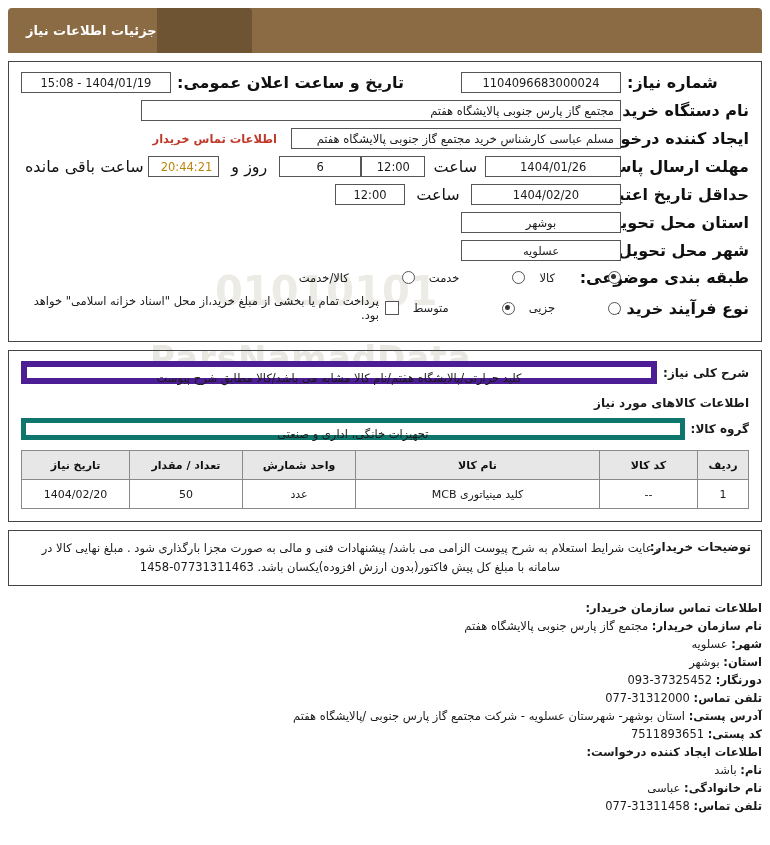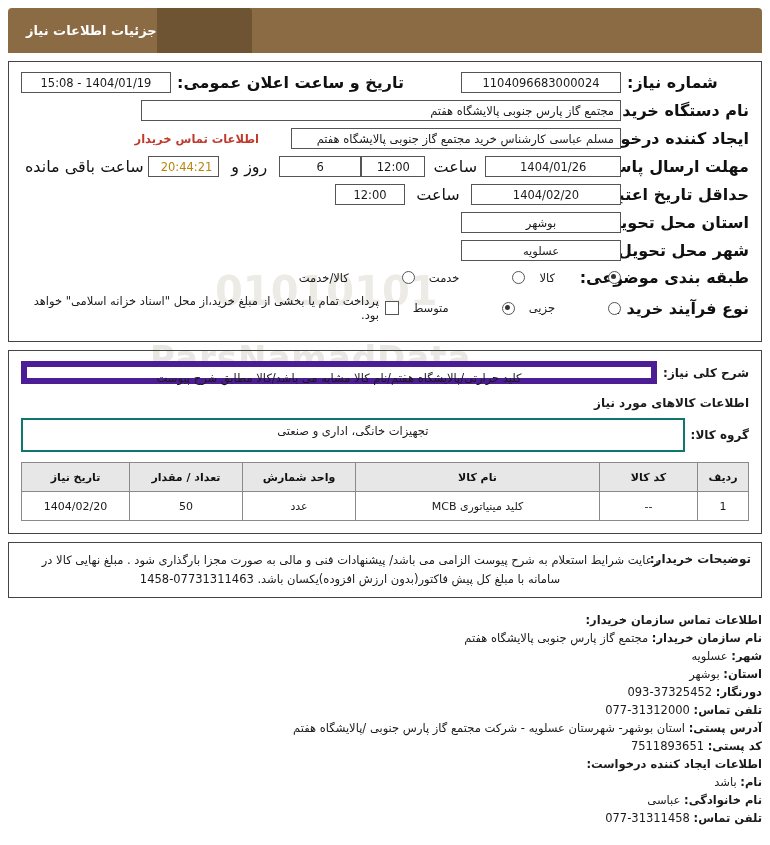--- a/index.html
+++ b/index.html
@@ -114,21 +114,21 @@
   .f-small { width: 150px; }
   .f-time { width: 70px; }
   .f-days { width: 90px; }
   .f-remain { width: 74px; color: #b9840b; padding-left: 44px; }
   .f-province { width: 160px; }
   .f-city { width: 160px; }
   .link {
     color: #c0392b;
     font-size: 11.5px;
     font-weight: bold;
-    margin-right: 32px;
+    margin-right: 14px;
     white-space: nowrap;
     cursor: pointer;
   }
   .spacer { flex: 1 1 auto; }
 
   .radio {
     display: inline-flex;
     align-items: center;
     margin-left: 14px;
     font-size: 11.5px;
@@ -184,23 +184,23 @@
   }
   .section-title {
     font-weight: bold;
     font-size: 12px;
     margin: 12px 0 8px 0;
     text-align: right;
   }
   .group-row { display: flex; align-items: center; margin-bottom: 10px;}
   .group-label { font-weight: bold; font-size: 12px; white-space: nowrap; padding-left: 6px;}
   .group-field {
-    border: 2px solid #0f766e;
-    background: #fff;
-    height: 34px;
+    border: 5px solid #0f766e;
+    background: #fff;
+    height: 22px;
     line-height: 22px;
     font-size: 11.5px;
     flex: 1 1 auto;
     text-align: center;
     box-sizing: border-box;
   }
 
   table.items {
     width: 100%;
     border-collapse: collapse;

